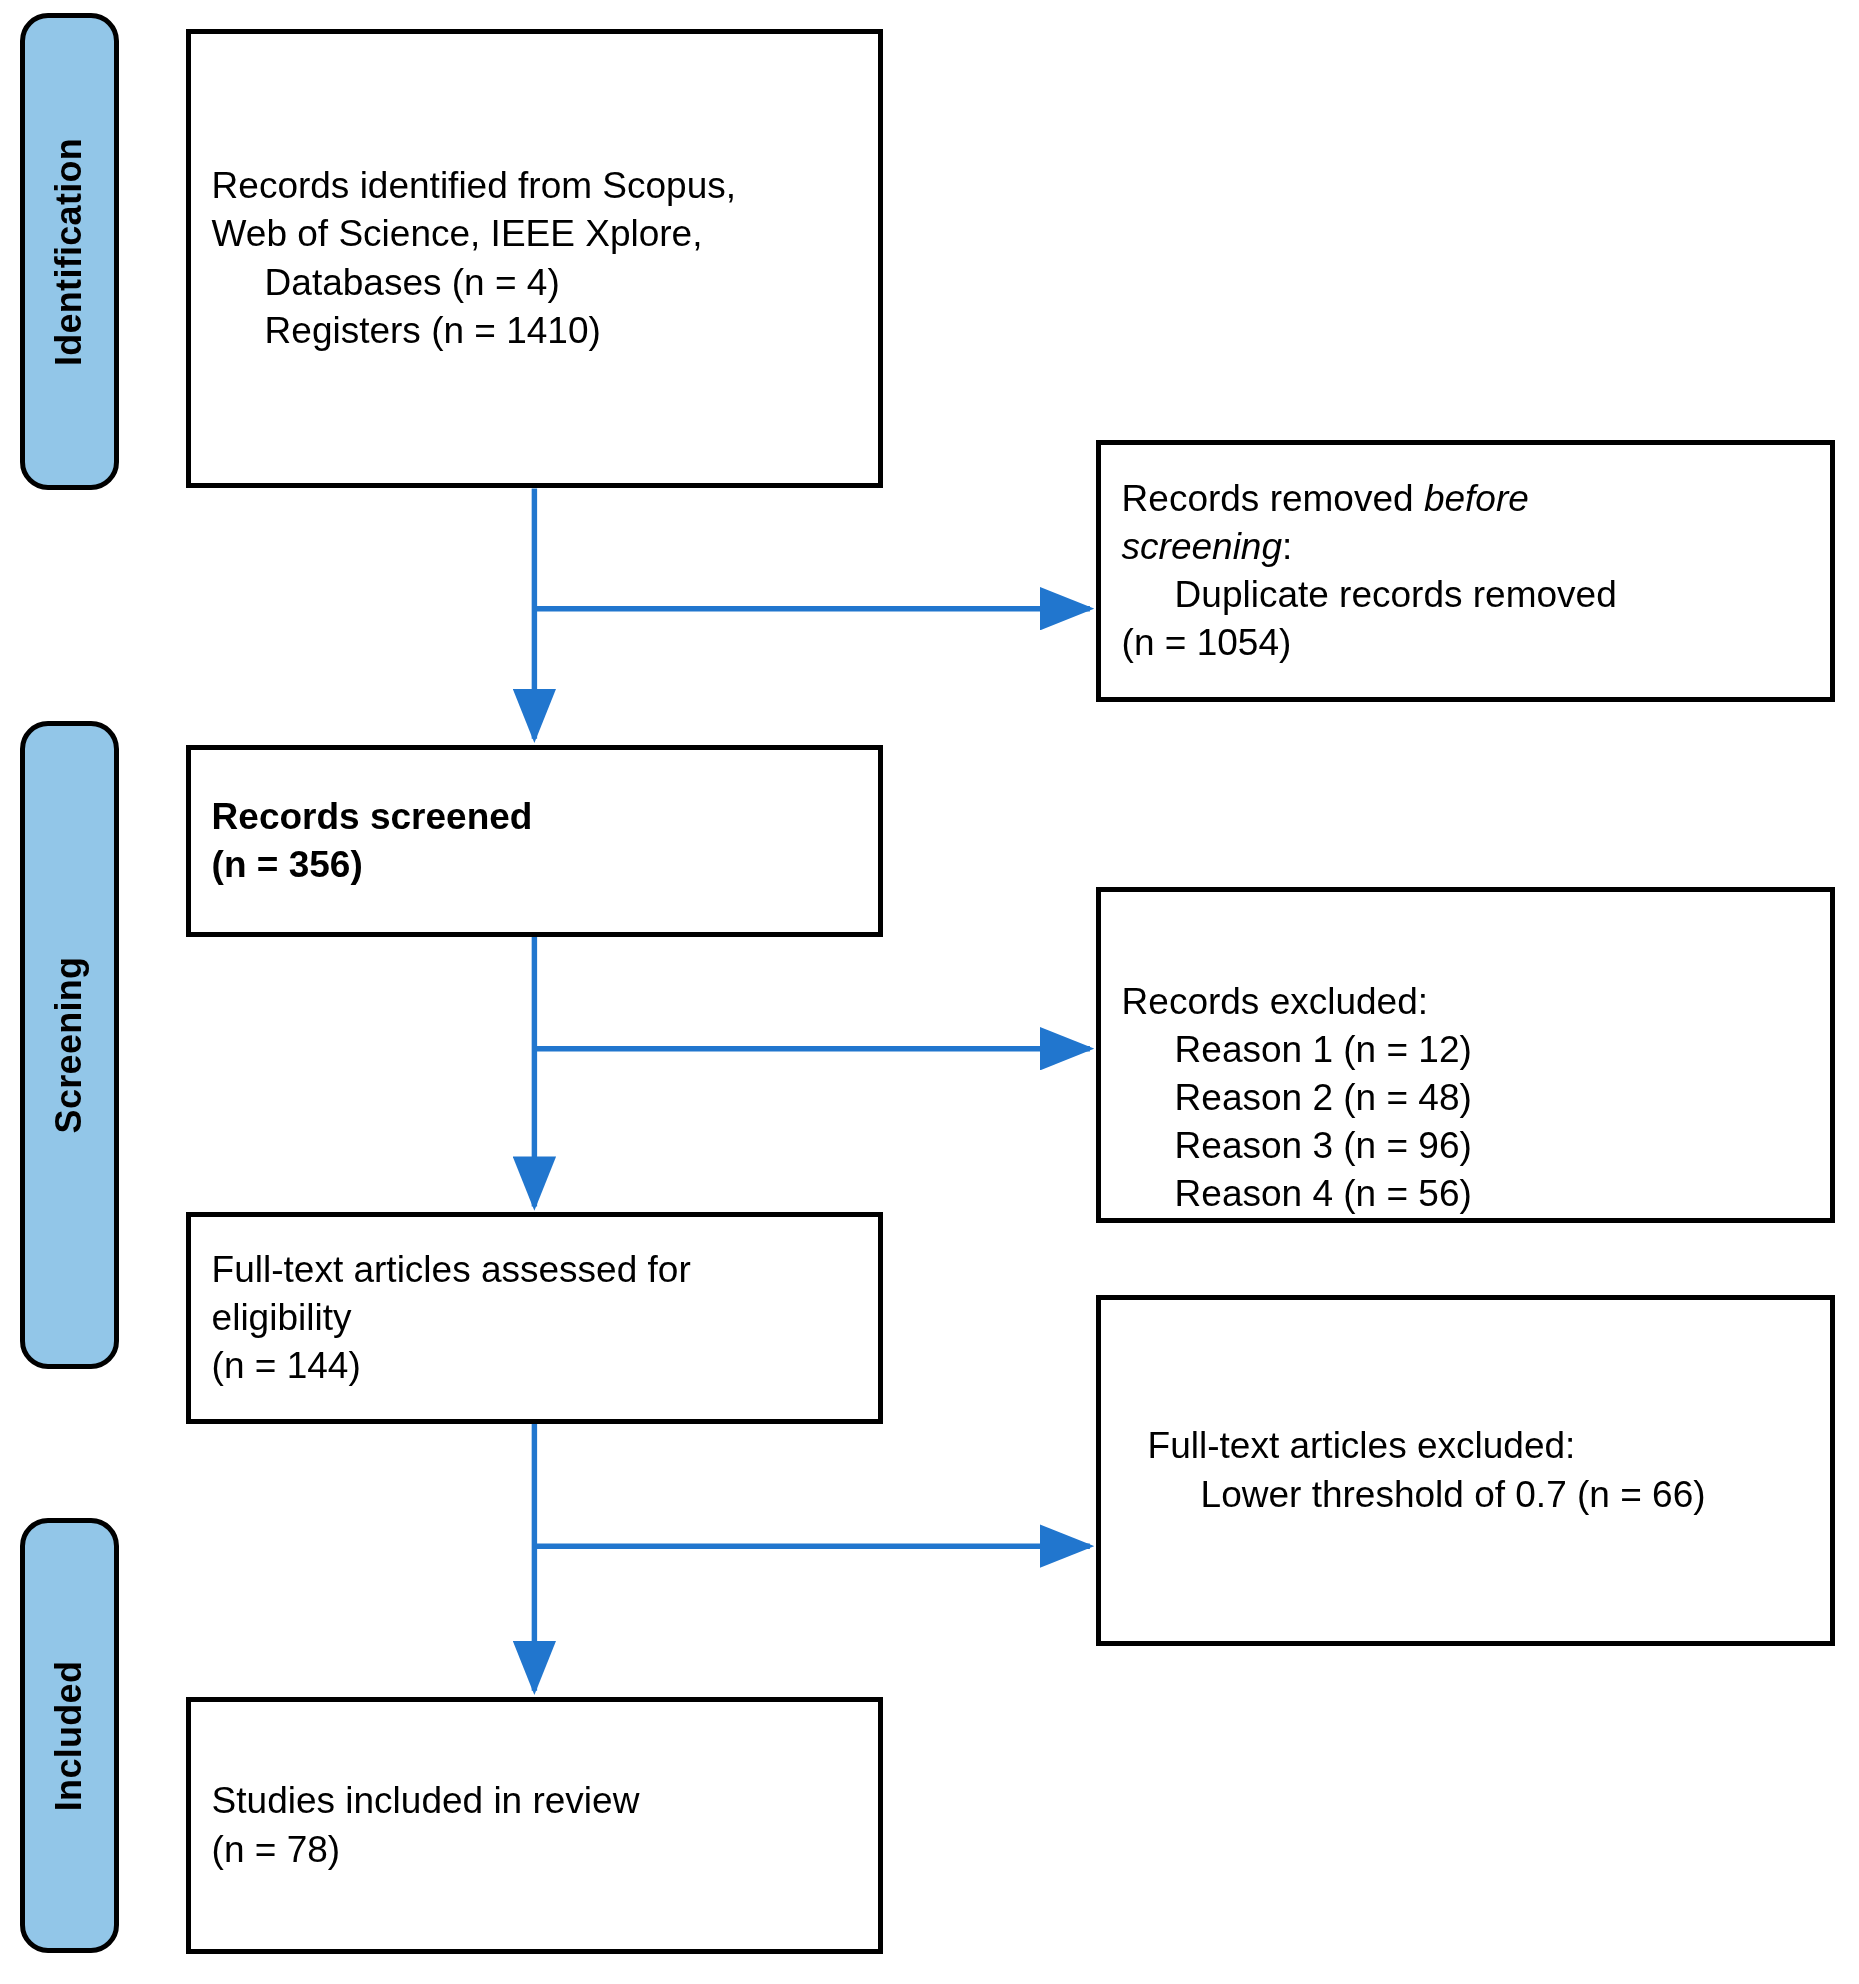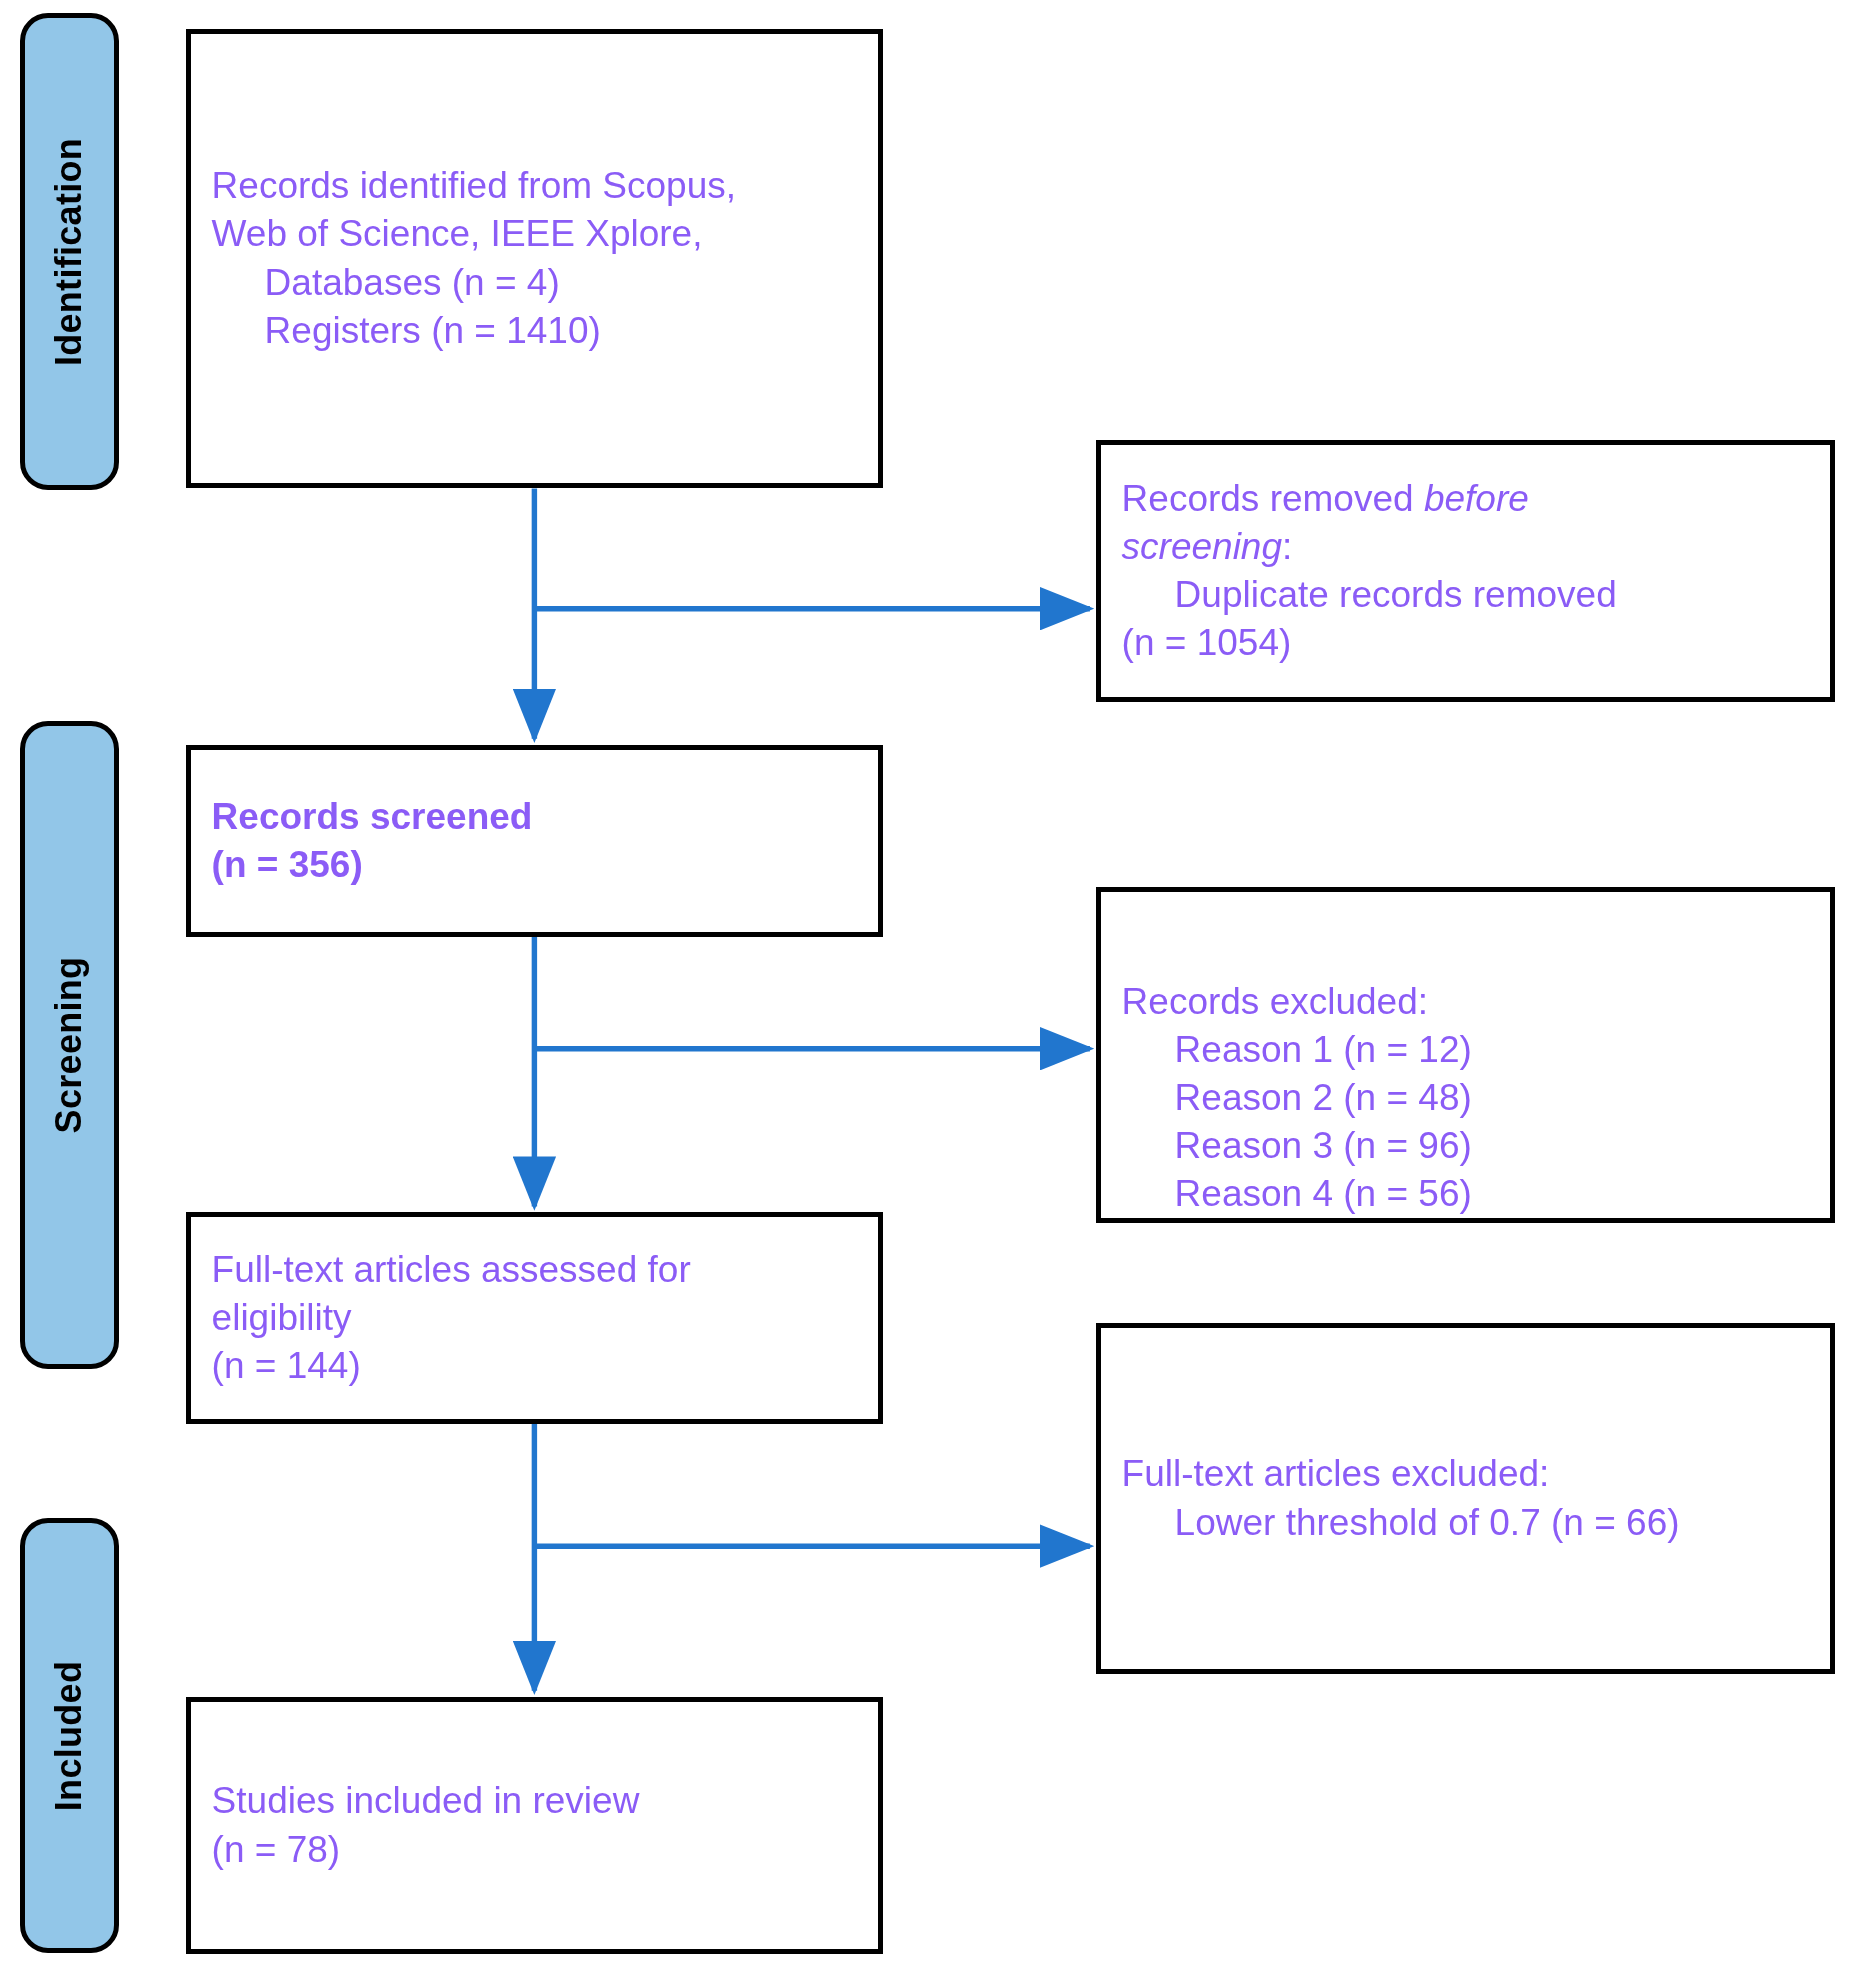--- a/index.html
+++ b/index.html
@@ -46,21 +46,21 @@
     border: 5.4px solid #000000;
     box-sizing: border-box;
     display: flex;
     flex-direction: column;
     justify-content: center;
   }
   .flow-box .box-text {
     padding: 0 20.6px;
     font-size: 37px;
     line-height: 1.30;
-    color: #8b5cf6;
+    color: #000000;
   }
   .box-line {
     display: block;
     white-space: pre;
   }
   .box-line.indent {
     padding-left: 53px;
   }
   .box-line .ital {
     font-style: italic;
@@ -136,21 +136,21 @@
   <div class="flow-box" style="left:1096px; top:887px; width:739px; height:336px;justify-content:flex-end;">
     <div class="box-text">
       <span class="box-line">Records excluded:</span>
       <span class="box-line indent">Reason 1 (n = 12)</span>
       <span class="box-line indent">Reason 2 (n = 48)</span>
       <span class="box-line indent">Reason 3 (n = 96)</span>
       <span class="box-line indent">Reason 4 (n = 56)</span>
     </div>
   </div>
 
-  <div class="flow-box" style="left:1096px; top:1323px; width:739px; height:351px;">
+  <div class="flow-box" style="left:1096px; top:1295px; width:739px; height:351px;padding-left:26px;">
     <div class="box-text">
       <span class="box-line">Full-text articles excluded:</span>
       <span class="box-line indent">Lower threshold of 0.7 (n = 66)</span>
     </div>
   </div>
 
   <svg id="connectors" viewBox="0 0 3077 3284">
     <defs>
       <marker id="arrowhead" markerWidth="10" markerHeight="8" refX="9.2" refY="4" orient="auto" markerUnits="strokeWidth">
         <path d="M0,0 L10,4 L0,8 z" fill="#2176ce"></path>

